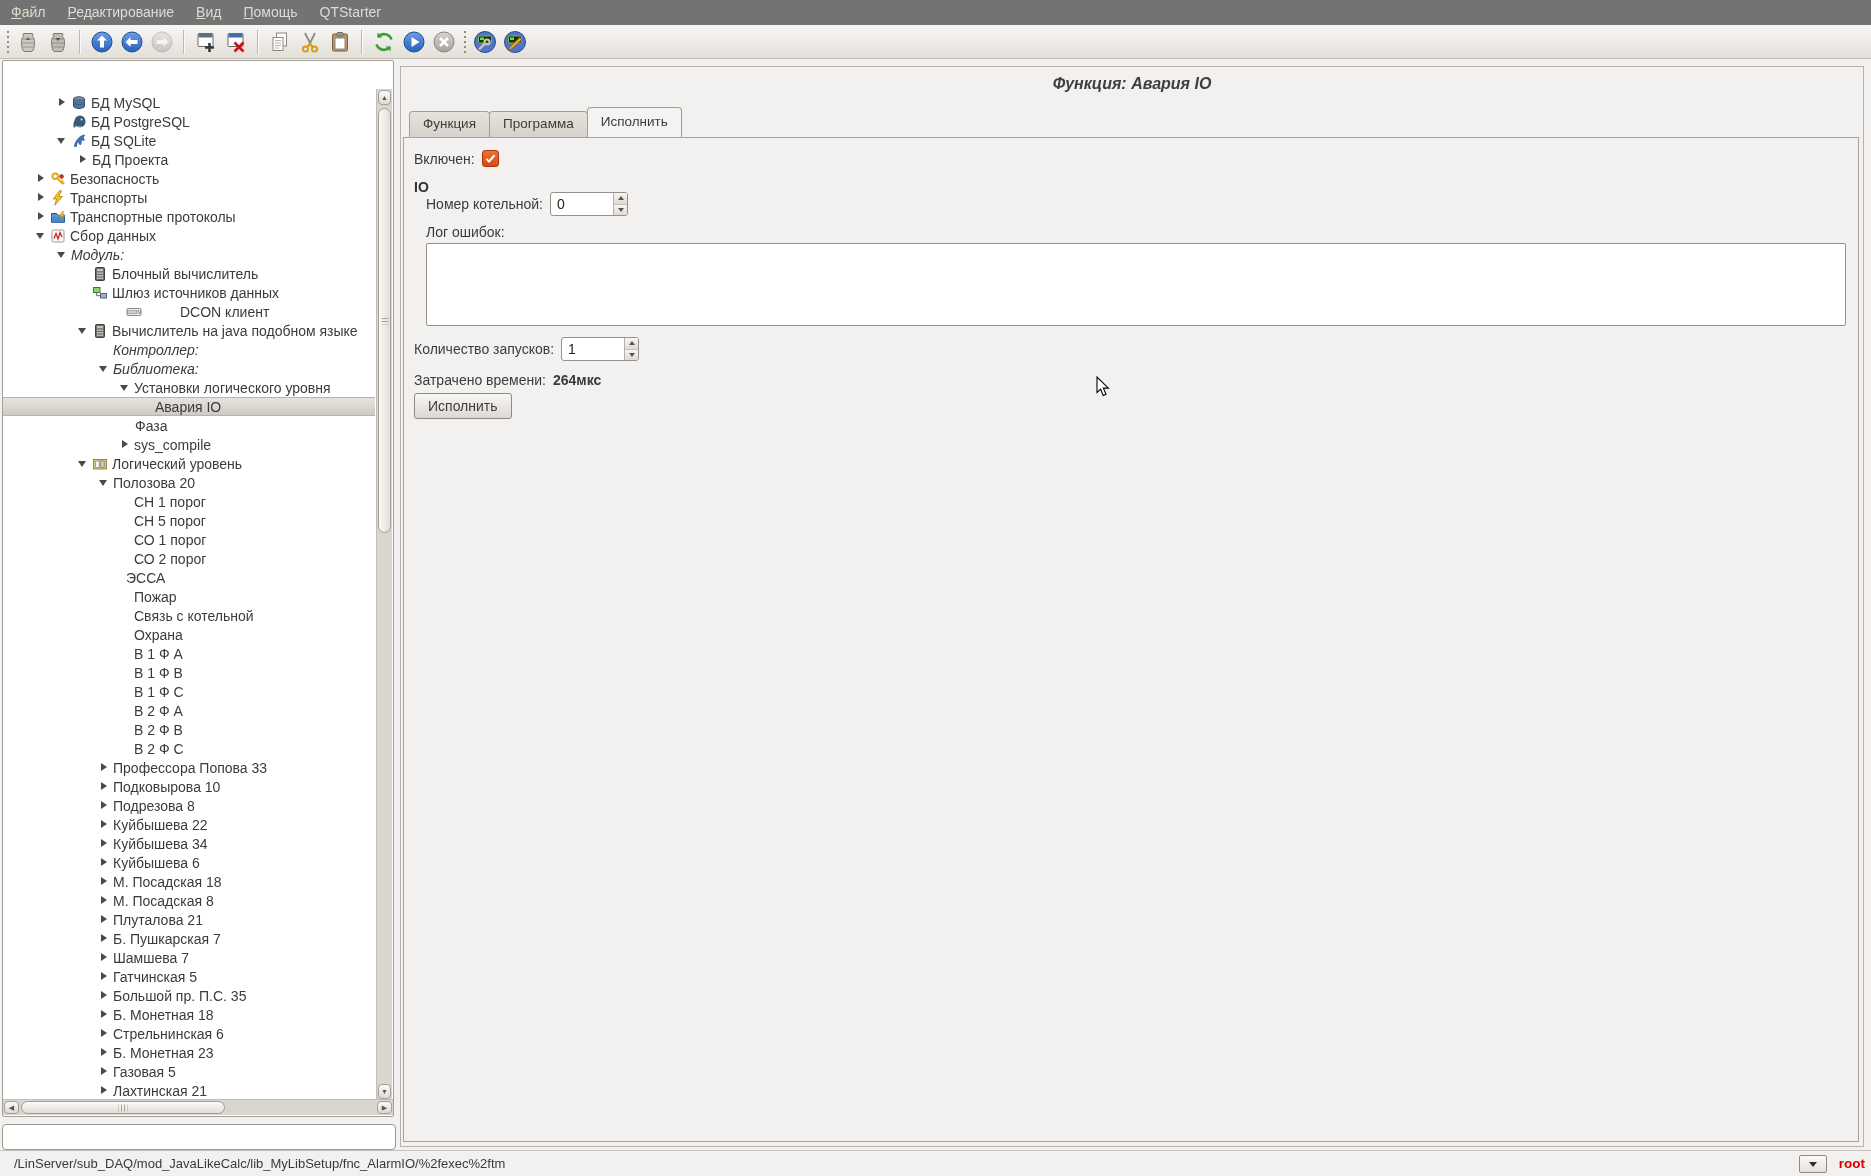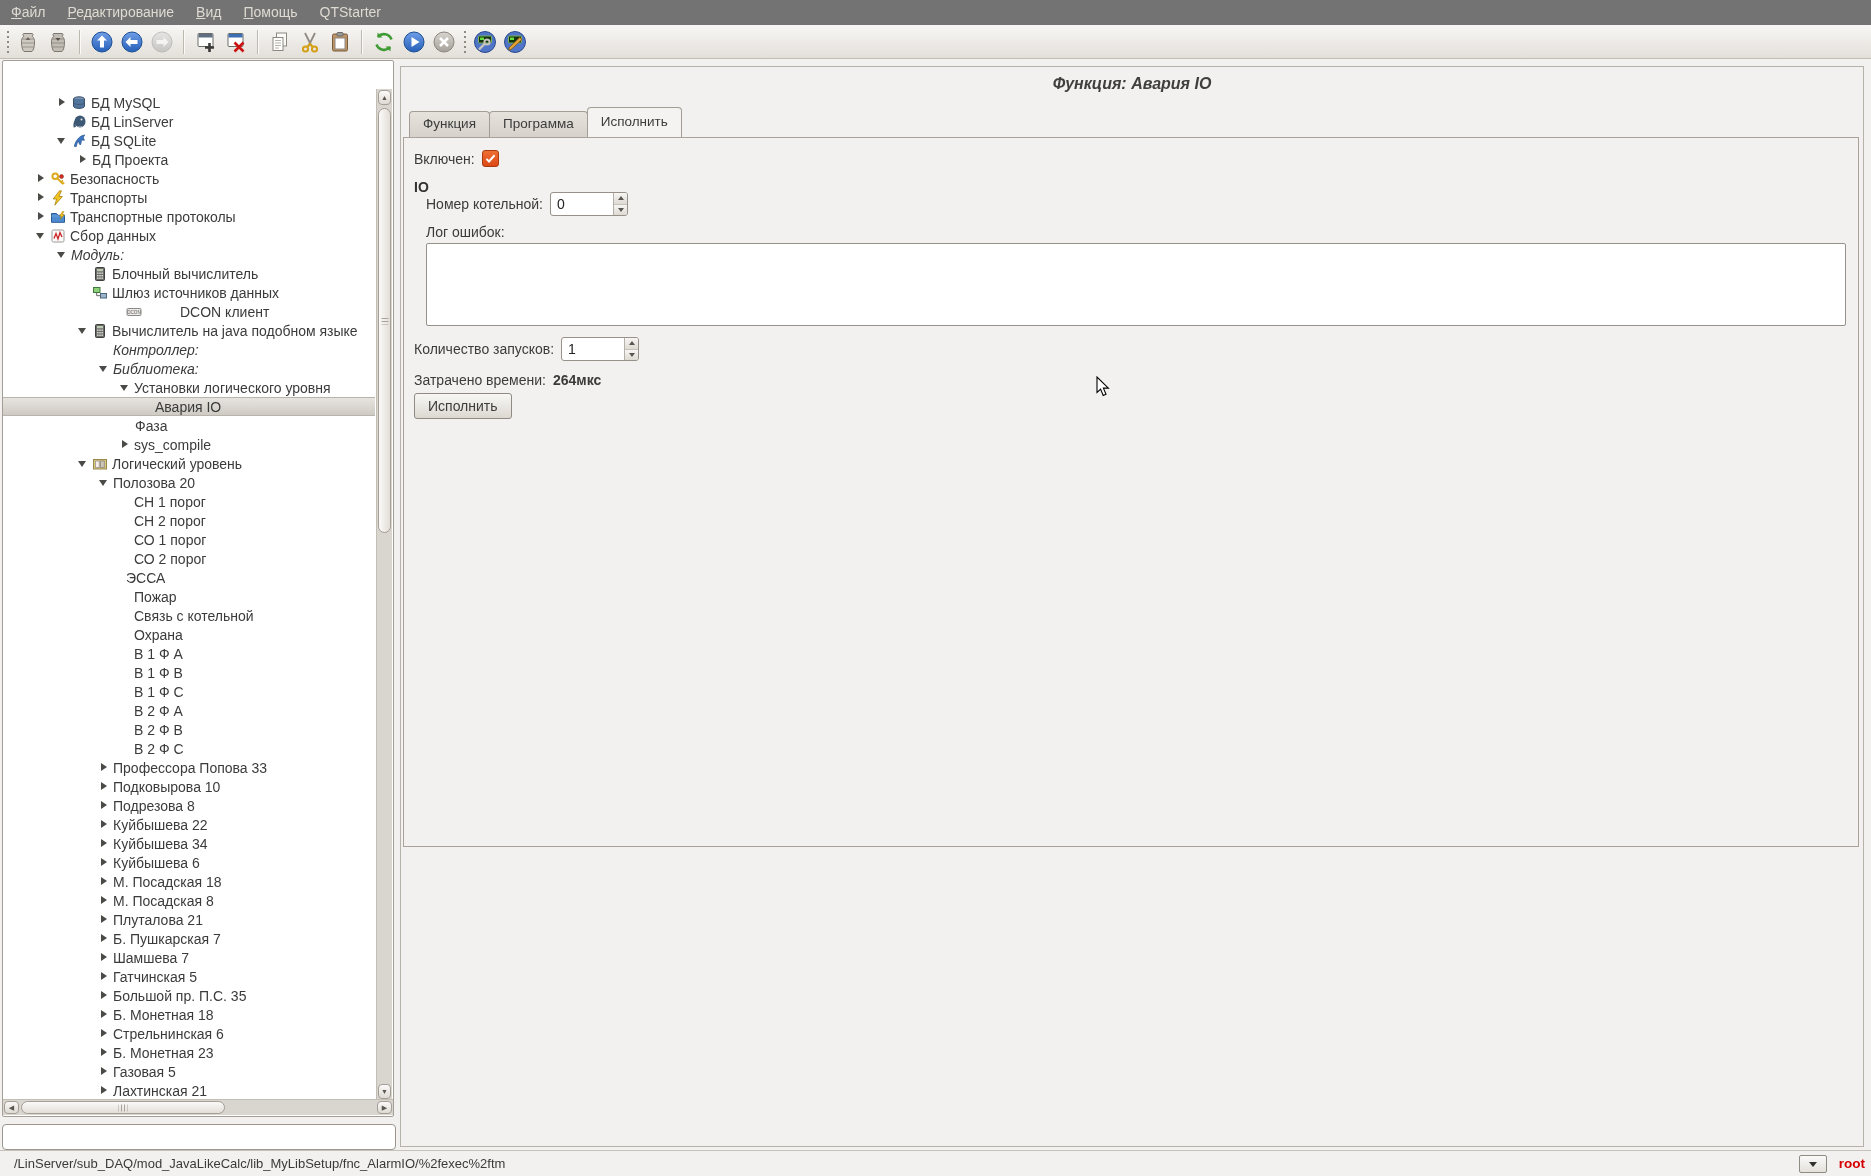--- a/index.html
+++ b/index.html
@@ -73,21 +73,21 @@
   
   .right-panel { position:absolute; left:400px; top:66px; width:1464px; height:1081px;
                  border:1px solid #b6b1a9; background:#f2f1ef; }
   .panel-title { position:absolute; left:0; right:0; top:8px; text-align:center;
                  font-size:16px; font-weight:bold; font-style:italic; color:#3f3f3f; }
   .tabbar { position:absolute; left:8px; top:40px; height:30px; display:flex; align-items:flex-end; }
   .tab { height:26px; line-height:24px; padding:0 13px; font-size:13.5px; color:#3c3c3c;
          background:linear-gradient(#e6e2dc,#d6d2cb); border:1px solid #a39d95; border-bottom:none;
          border-radius:4px 4px 0 0; margin-right:-1px; position:relative; }
   .tab.active { height:30px; line-height:28px; background:#f4f3f1; z-index:3; }
-  .tabpane { position:absolute; left:2px; top:70px; width:1456px; height:710px;
+  .tabpane { position:absolute; left:2px; top:70px; width:1456px; height:1005px;
              border:1px solid #a8a29b; background:#f2f1ef; }
 
   .frow { position:absolute; display:flex; align-items:center; gap:7px; }
   .flabel { color:#3b3b3b; }
   .io-heading { position:absolute; left:10px; top:41px; font-weight:bold; color:#323232; }
 
   .checkbox { width:17px; height:17px; border-radius:3px; border:1px solid #a83a10;
               background:linear-gradient(#ee6f33,#dd4814); display:flex; align-items:center; justify-content:center; }
   .checkbox svg { width:13px; height:13px; }
 
@@ -377,21 +377,21 @@
           <svg class="ticon">
             <use href="#db-mysql-icon"></use>
           </svg>
           <span class="lbl">БД MySQL</span>
         </div>
         <div class="tree-row" style="padding-left: 53px;">
           <span class="exp"></span>
           <svg class="ticon">
             <use href="#db-postgresql-icon"></use>
           </svg>
-          <span class="lbl">БД LinServer</span>
+          <span class="lbl">БД PostgreSQL</span>
         </div>
         <div class="tree-row" style="padding-left: 53px;">
           <span class="exp open"></span>
           <svg class="ticon">
             <use href="#db-sqlite-icon"></use>
           </svg>
           <span class="lbl">БД SQLite</span>
         </div>
         <div class="tree-row" style="padding-left: 74px;">
           <span class="exp closed"></span>
@@ -491,21 +491,21 @@
         <div class="tree-row" style="padding-left: 95px;">
           <span class="exp open"></span>
           <span class="lbl">Полозова 20</span>
         </div>
         <div class="tree-row" style="padding-left: 116px;">
           <span class="exp"></span>
           <span class="lbl">СН 1 порог</span>
         </div>
         <div class="tree-row" style="padding-left: 116px;">
           <span class="exp"></span>
-          <span class="lbl">СН 2 порог</span>
+          <span class="lbl">СН 5 порог</span>
         </div>
         <div class="tree-row" style="padding-left: 116px;">
           <span class="exp"></span>
           <span class="lbl">СО 1 порог</span>
         </div>
         <div class="tree-row" style="padding-left: 116px;">
           <span class="exp"></span>
           <span class="lbl">СО 2 порог</span>
         </div>
         <div class="tree-row" style="padding-left: 108px;">

